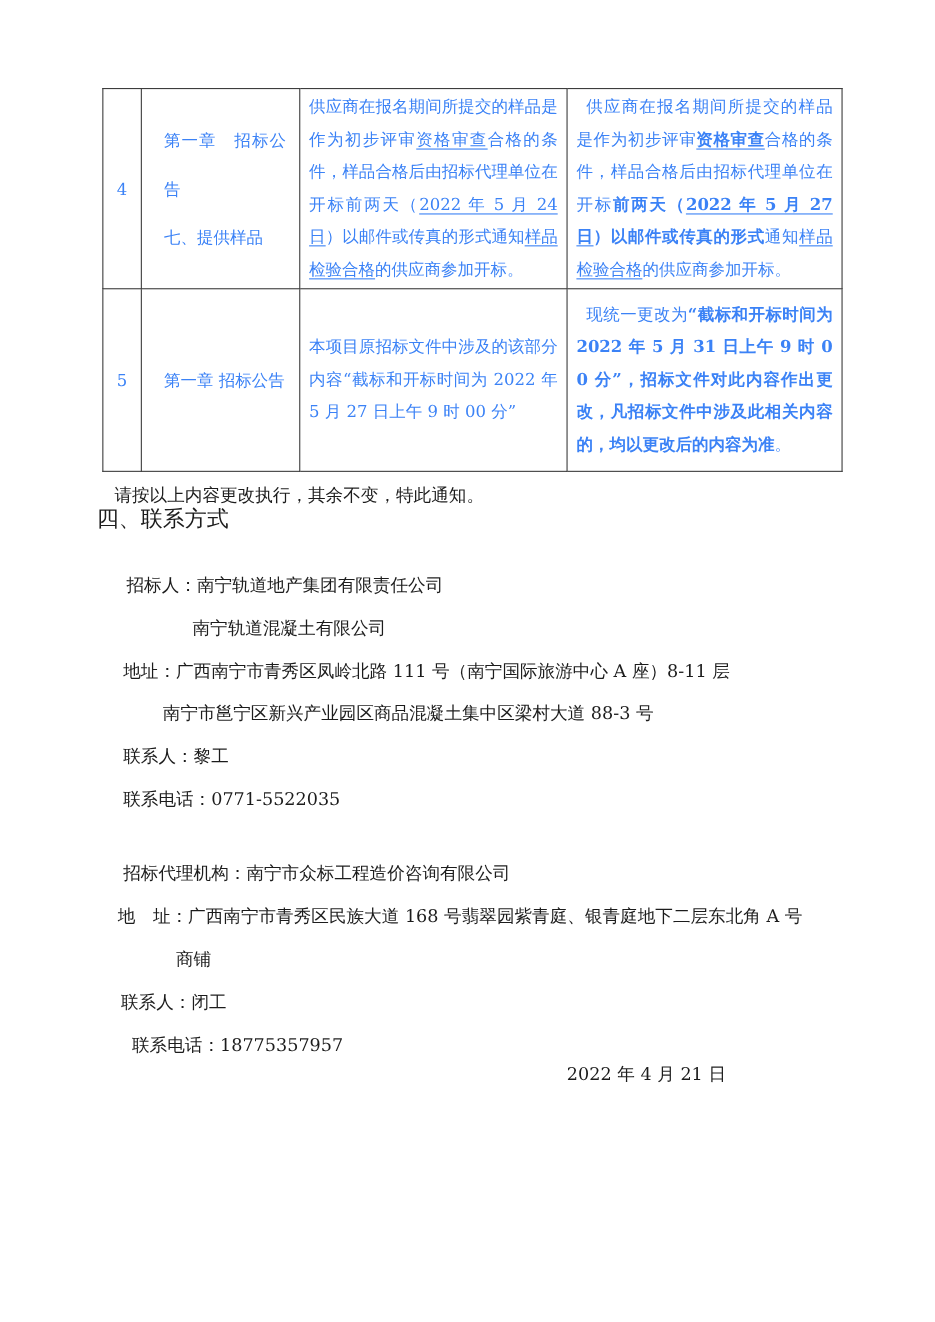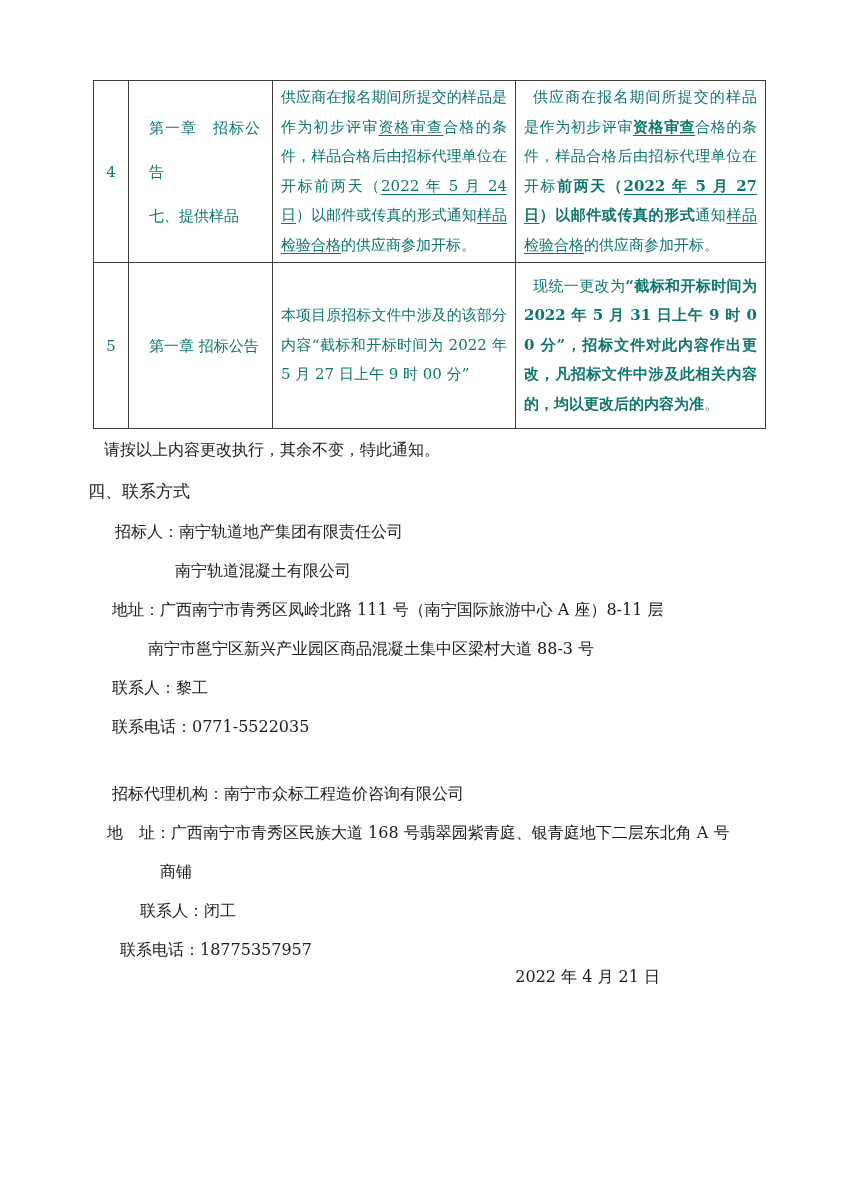--- a/index.html
+++ b/index.html
@@ -19,21 +19,21 @@
     left: 93px;
     top: 80px;
     width: 672px;
     border-collapse: collapse;
     table-layout: fixed;
   }
   .change-table td {
     border: 1px solid #3d3d3d;
     vertical-align: middle;
     font-size: 15px;
-    color: #0f766e;
+    color: #3b82f6;
   }
   .row-4 { height: 178px; }
   .row-5 { height: 166px; }
   .col-no { width: 35px; }
   .col-sec { width: 144px; }
   .col-orig { width: 243px; }
   .col-chg { width: 250px; }
   .no-cell { text-align: center; }
   .sec-cell { padding: 0 8px 0 20px; line-height: 44px; }
   .sec-line-wide { letter-spacing: 1px; }
@@ -51,43 +51,43 @@
   .notice-line {
     position: absolute;
     left: 104px;
     top: 436px;
     font-size: 16px;
     line-height: 28px;
   }
   .contact-heading {
     position: absolute;
     left: 88px;
-    top: 478px;
-    font-size: 17px;
+    top: 458px;
+    font-size: 20px;
     line-height: 26px;
   }
   .contact-block {
     position: absolute;
     left: 0;
     top: 512px;
     width: 748px;
     font-size: 16px;
   }
   .contact-block .line { line-height: 39px; white-space: nowrap; }
   .l-tenderer        { padding-left: 115px; }
   .l-tenderer-name2  { padding-left: 175px; }
   .l-address         { padding-left: 112px; }
   .l-address2        { padding-left: 148px; }
   .l-contact         { padding-left: 112px; }
   .l-phone           { padding-left: 112px; }
   .block-gap         { height: 28px; }
   .l-agency          { padding-left: 112px; }
   .l-agency-address  { padding-left: 107px; }
   .l-agency-address2 { padding-left: 160px; }
-  .l-agency-contact  { padding-left: 110px; margin-left: 30px; }
+  .l-agency-contact  { padding-left: 110px; }
   .l-agency-phone    { padding-left: 120px; }
   .l-date {
     text-align: right;
     padding-right: 88px;
     margin-top: -12px;
   }
 </style>
 </head>
 <body>
 

